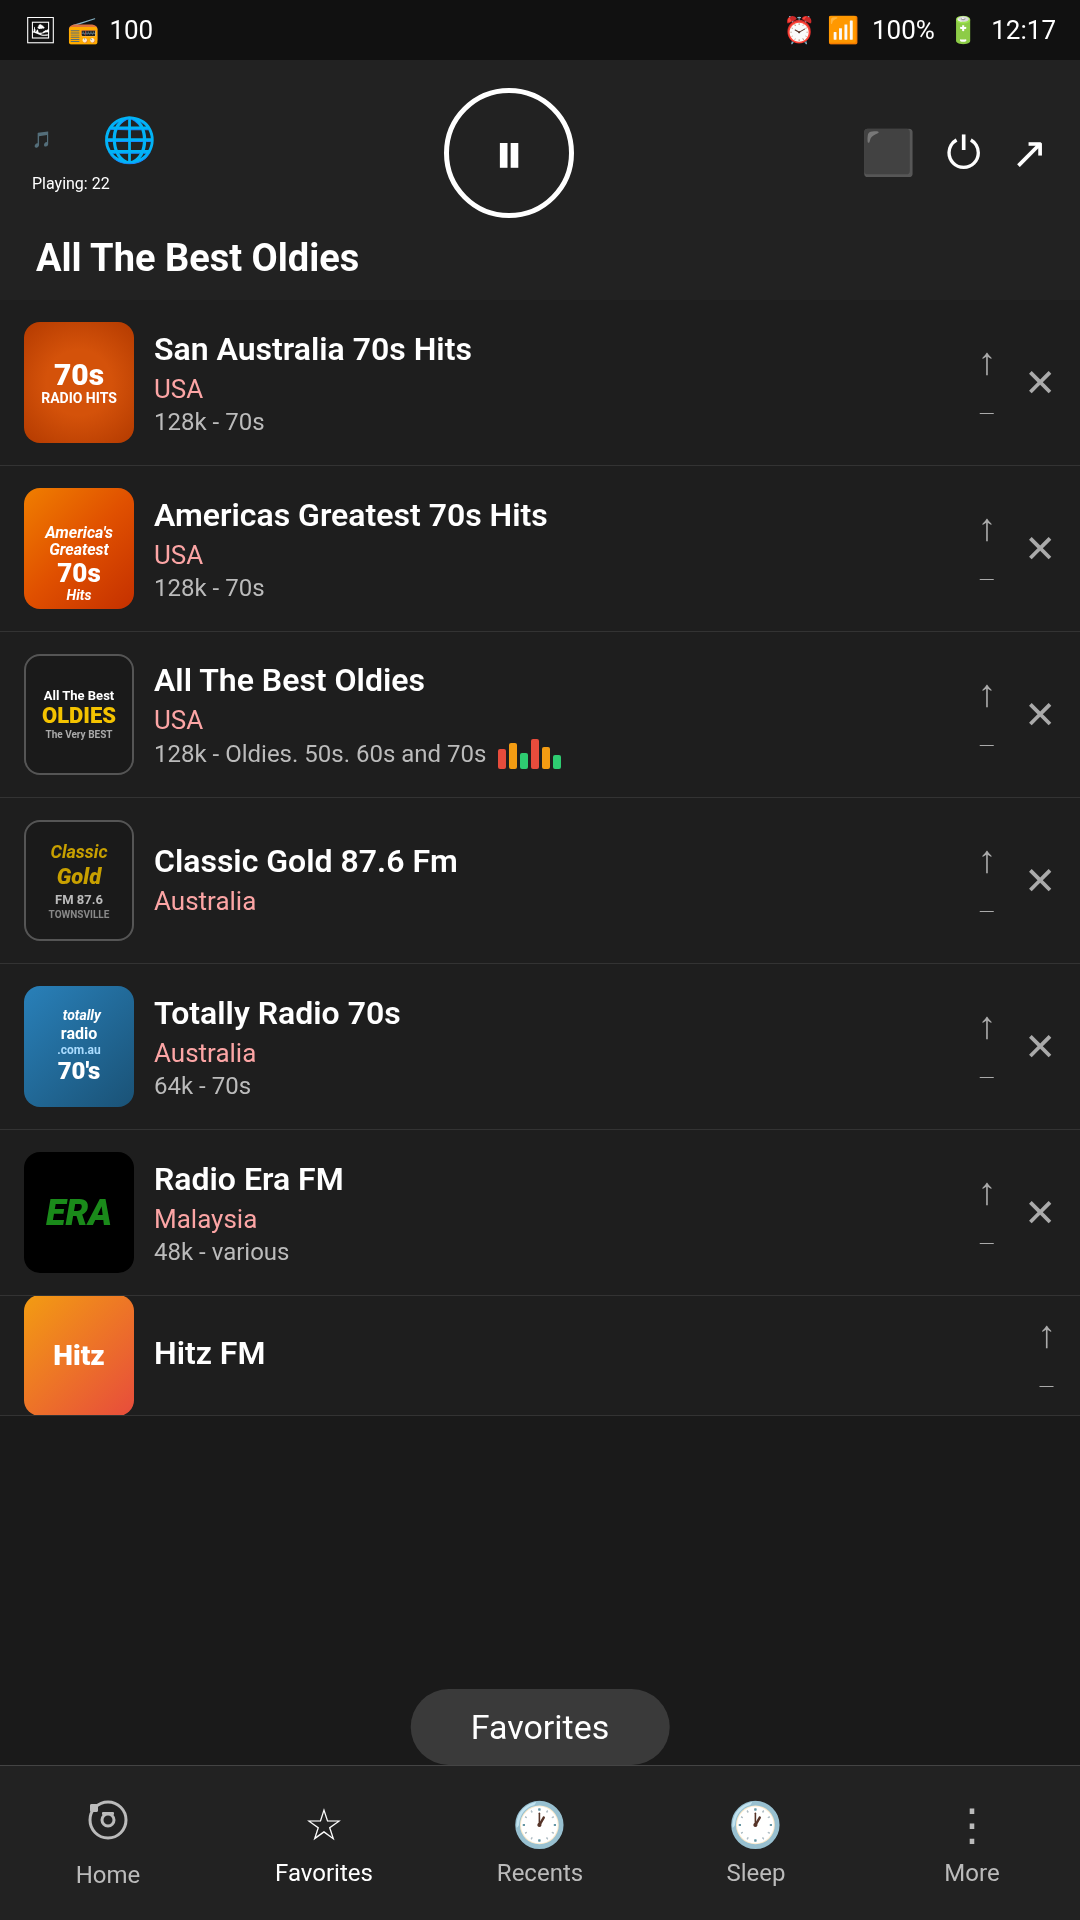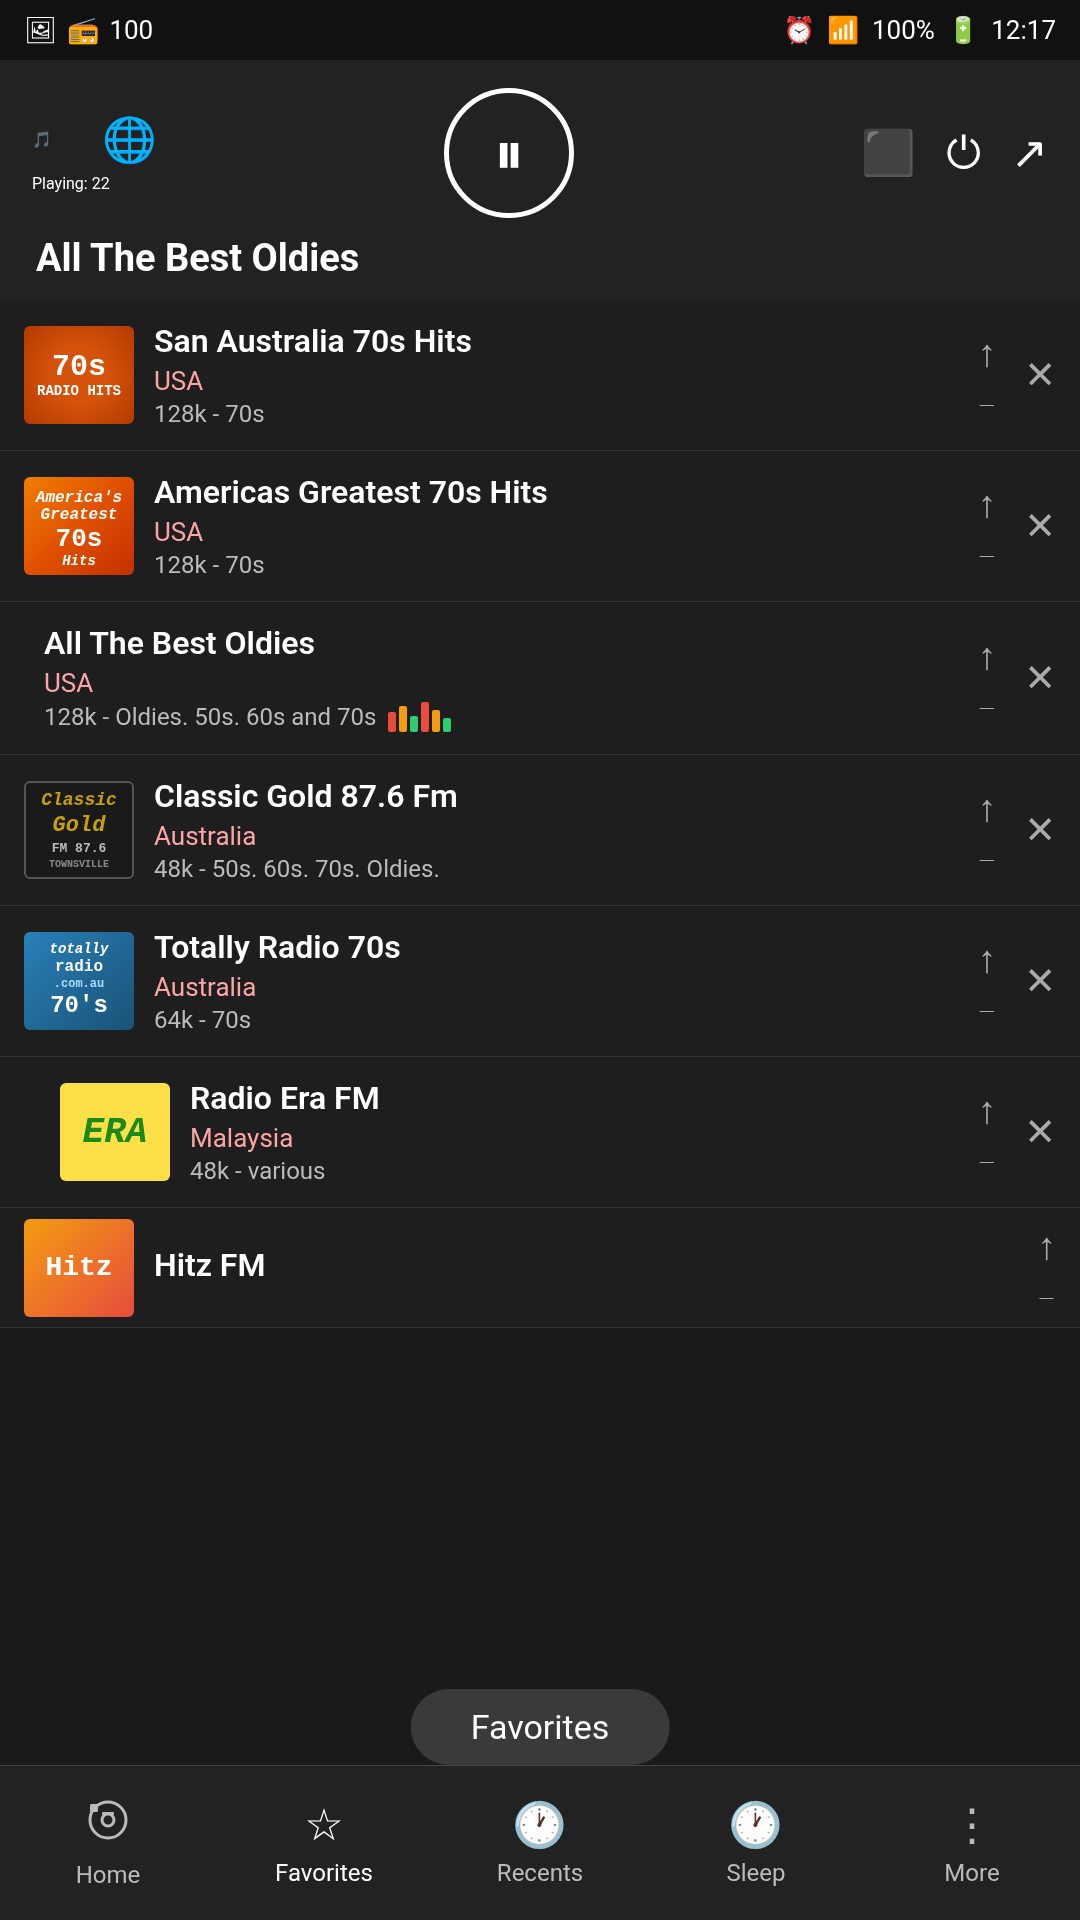--- a/index.html
+++ b/index.html
@@ -82,31 +82,30 @@
     }
     .station-item {
       display: flex;
       align-items: center;
       padding: 22px 24px;
       border-bottom: 1px solid #333;
       background: #1e1e1e;
     }
     .station-logo {
       width: 110px;
-      height: 98px;
-      border-radius: 6px;
+      height: 121px;
+      border-radius: 16px;
       flex-shrink: 0;
       overflow: hidden;
       display: flex;
       align-items: center;
       justify-content: center;
       font-size: 28px;
       font-weight: bold;
       text-align: center;
-      font-family: Liberation Mono, monospace;
     }
     .logo-70s-sf {
       background: radial-gradient(circle, #d4520a 40%, #b33a00 100%);
       color: #fff;
     }
     .logo-70s-americas {
       background: linear-gradient(135deg, #f07e00 0%, #e05000 50%, #c43000 100%);
       color: #fff;
       align-items: flex-end;
     }
@@ -118,23 +117,22 @@
     .logo-classic-gold {
       background: #1a1a1a;
       border: 2px solid #555;
       color: #c8a000;
     }
     .logo-totally {
       background: linear-gradient(135deg, #2980b9 0%, #1a5276 100%);
       color: #fff;
     }
     .logo-era {
-      background: #fde047;
+      background: #000000;
       color: #1a7a1a;
-      margin-left: 36px;
     }
     .logo-hitz {
       background: linear-gradient(135deg, #f39c12 0%, #e74c3c 100%);
       color: #fff;
     }
 
     .station-info {
       flex: 1;
       padding: 0 20px;
     }
@@ -298,20 +296,27 @@
       <div class="station-country">USA</div>
       <div class="station-bitrate">128k - 70s</div>
     </div>
     <div class="station-actions">
       <button class="upload-btn">↑<br><span style="font-size:14px;">—</span></button>
       <button class="close-btn">✕</button>
     </div>
   </div>
 
   <div class="station-item">
+    <div class="station-logo logo-oldies">
+      <div style="font-size:12px;line-height:1.2;text-align:center;padding:4px;">
+        <div style="font-size:13px;">All The Best</div>
+        <div style="font-size:22px;font-weight:900;color:#f4c300;text-transform:uppercase;">OLDIES</div>
+        <div style="font-size:10px;color:#aaa;">The Very BEST</div>
+      </div>
+    </div>
     <div class="station-info">
       <div class="station-name">All The Best Oldies</div>
       <div class="station-country">USA</div>
       <div class="station-bitrate">
         128k - Oldies. 50s. 60s and 70s
         <div class="playing-bars">
           <div class="bar bar1"></div>
           <div class="bar bar2"></div>
           <div class="bar bar3"></div>
           <div class="bar bar4"></div>
@@ -331,21 +336,20 @@
       <div style="font-size:12px;line-height:1.3;text-align:center;padding:4px;color:#c8a000;">
         <div style="font-style:italic;font-size:18px;">Classic</div>
         <div style="font-style:italic;font-weight:900;font-size:22px;">Gold</div>
         <div style="font-size:13px;color:#bbb;">FM 87.6</div>
         <div style="font-size:10px;color:#888;">TOWNSVILLE</div>
       </div>
     </div>
     <div class="station-info">
       <div class="station-name">Classic Gold 87.6 Fm</div>
       <div class="station-country">Australia</div>
-      <div class="station-bitrate">48k - 50s. 60s. 70s. Oldies.</div>
     </div>
     <div class="station-actions">
       <button class="upload-btn">↑<br><span style="font-size:14px;">—</span></button>
       <button class="close-btn">✕</button>
     </div>
   </div>
 
   <div class="station-item">
     <div class="station-logo logo-totally">
       <div style="font-size:12px;line-height:1.2;text-align:center;padding:4px;">

